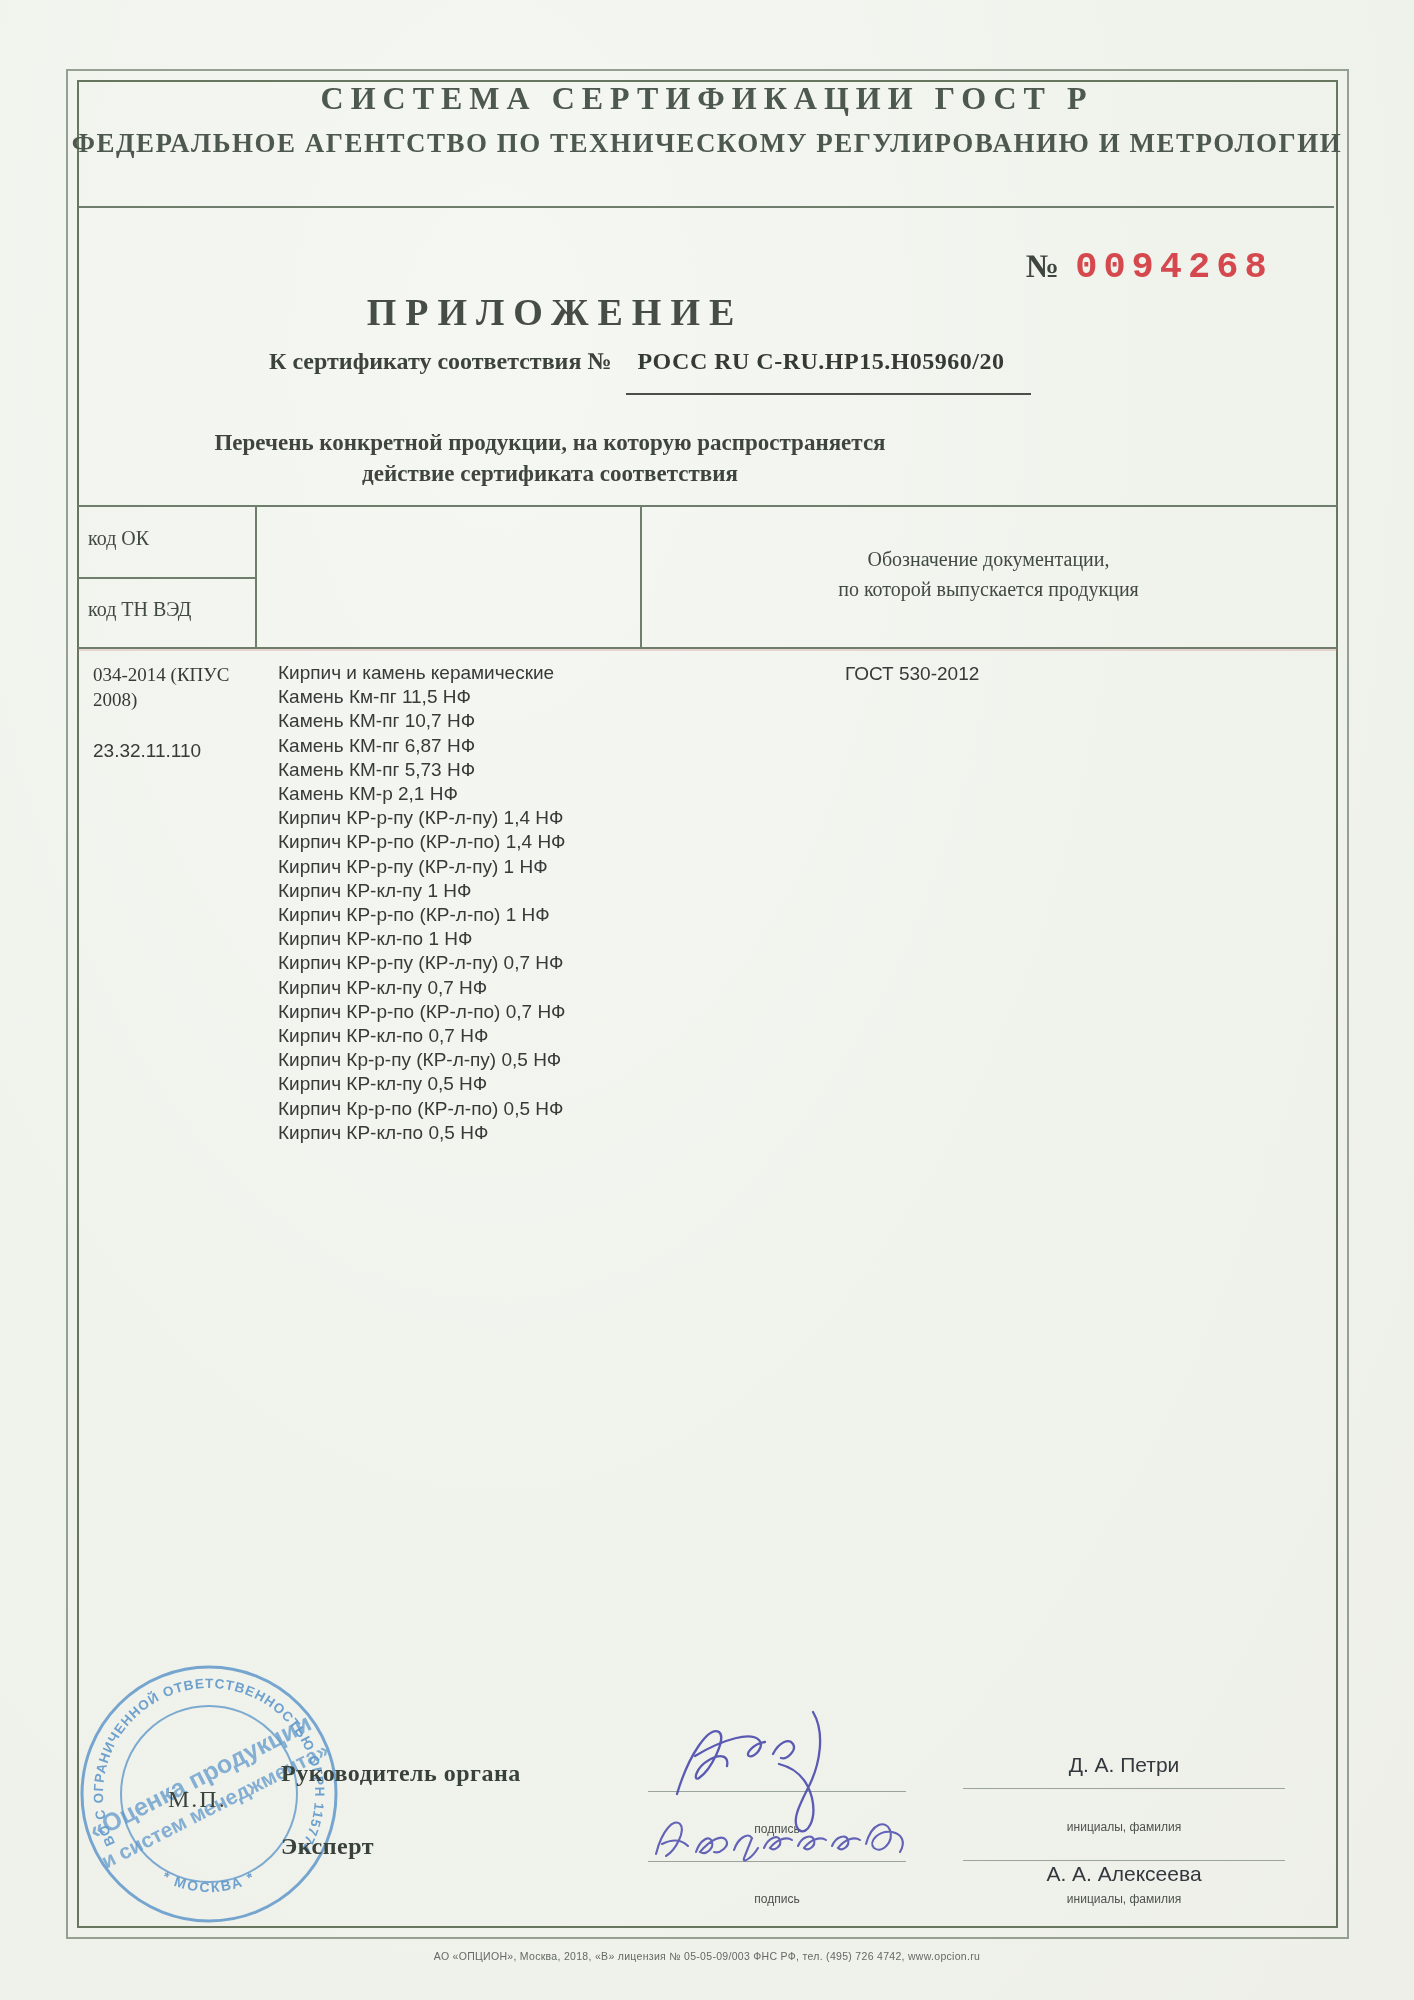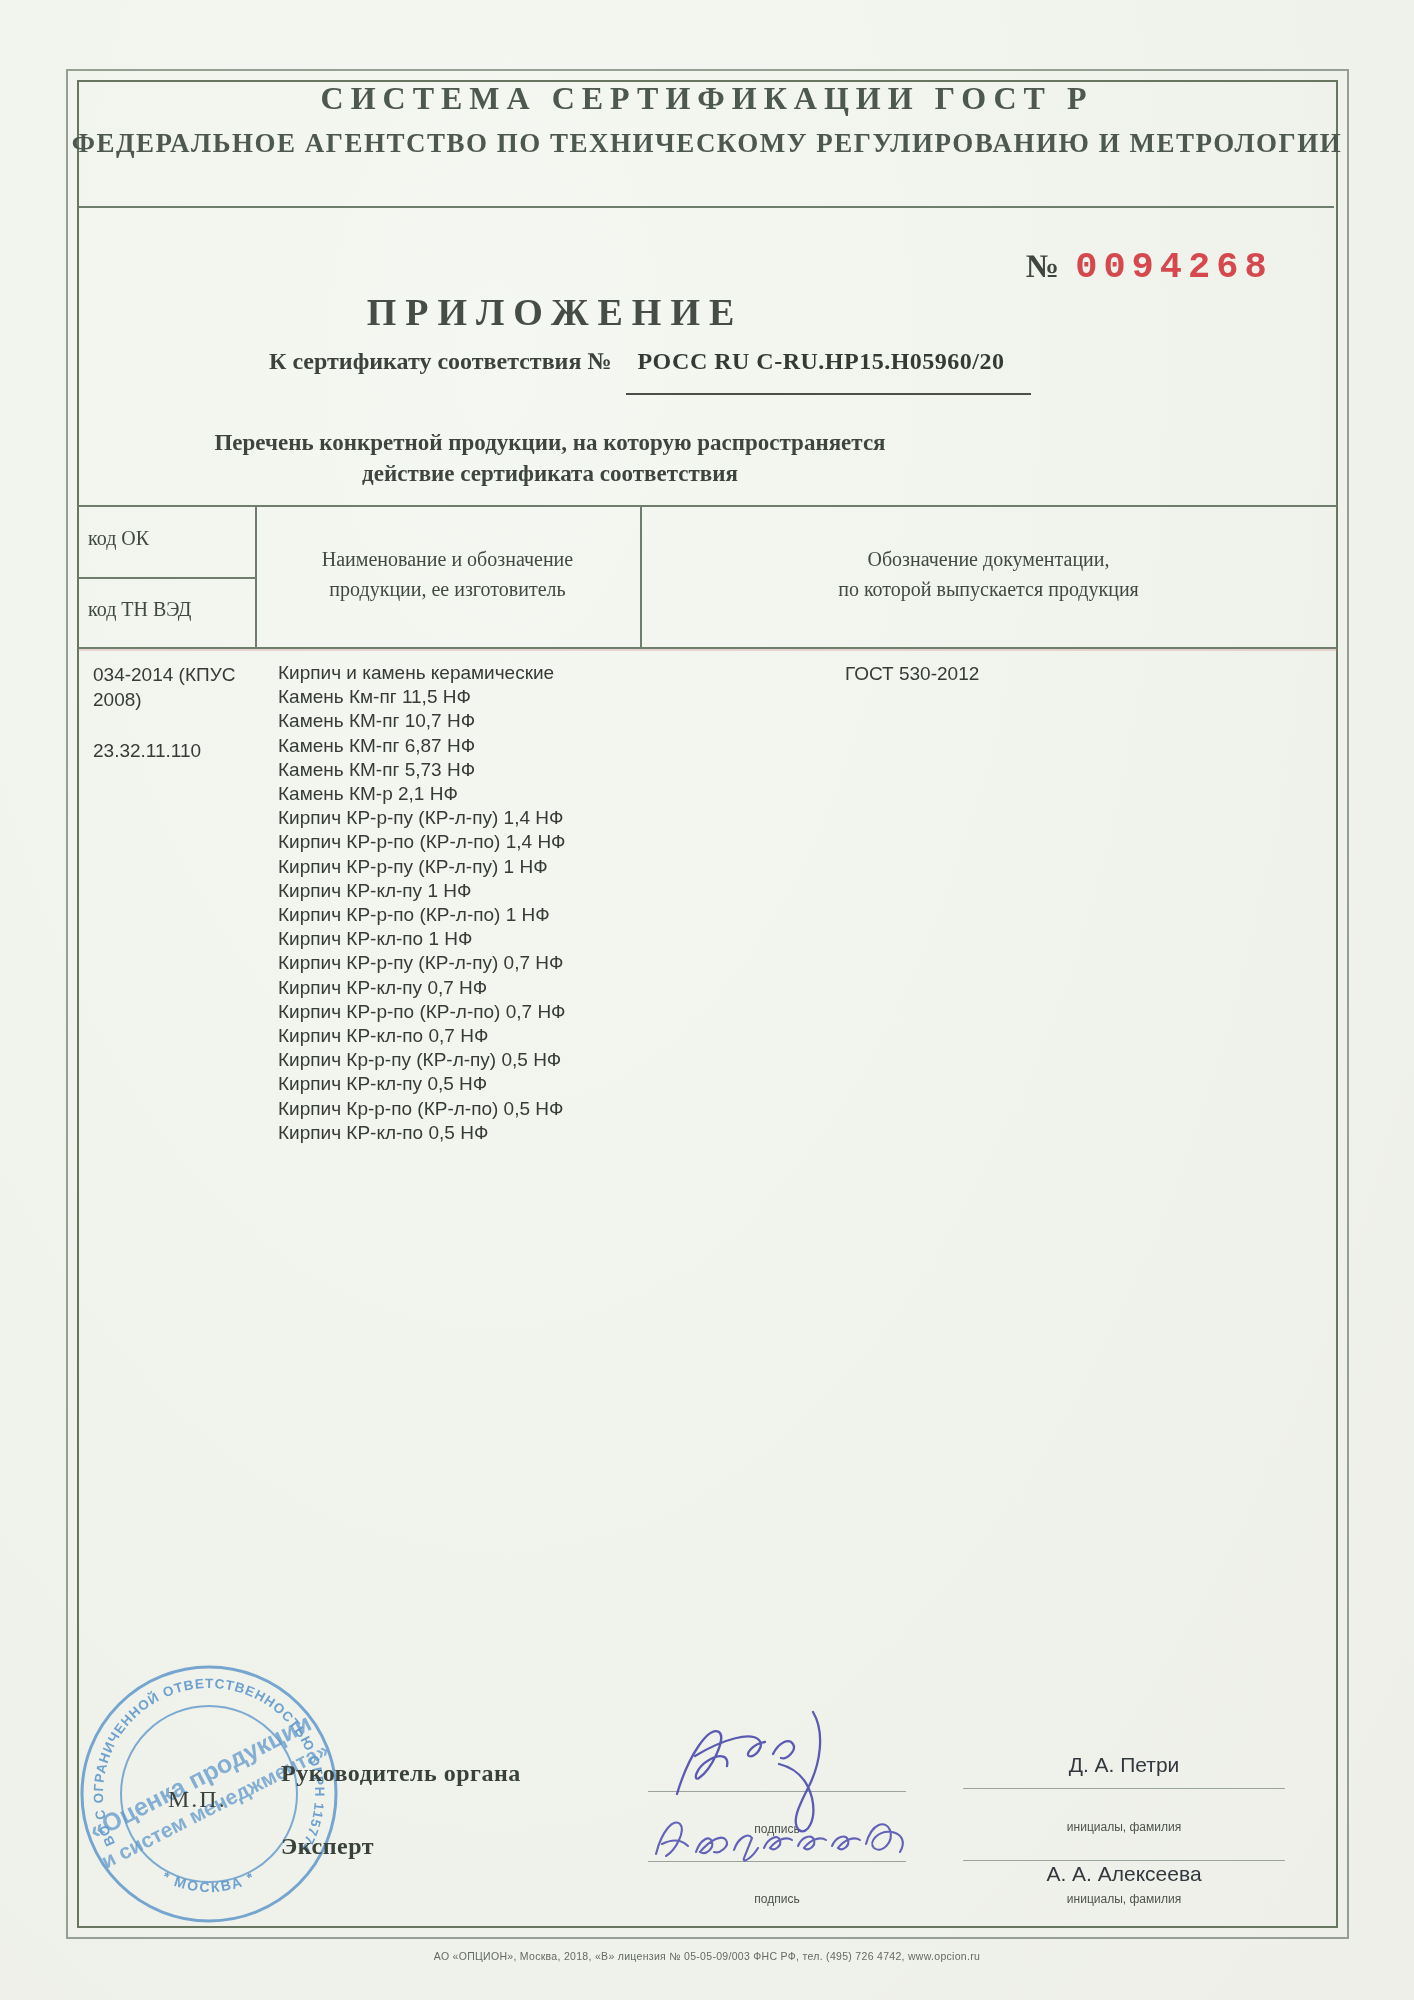--- a/index.html
+++ b/index.html
@@ -53,21 +53,21 @@
   .tdiv-1{left:255px;top:505px;width:2px;height:144px;background:#6f7d6d;}
   .tdiv-2{left:640px;top:505px;width:2px;height:144px;background:#6f7d6d;}
   .tdiv-ok{left:78px;top:577px;width:177px;height:2px;background:#6f7d6d;}
   .th-text{font-size:20px;color:#414a42;}
   .th-ok{left:88px;top:527px;}
   .th-tnved{left:88px;top:598px;}
   .th-col2{left:255px;top:544px;width:385px;text-align:center;line-height:30px;}
   .th-col3{left:640px;top:544px;width:697px;text-align:center;line-height:30px;}
   
   .body-text{font-family:"Liberation Sans", sans-serif;font-size:19px;color:#363b37;}
-  .code-ok{left:93px;top:662px;width:170px;line-height:25px;}
+  .code-ok{left:93px;top:662px;width:170px;line-height:25px;font-family:Liberation Serif, serif;}
   .code-tnved{left:93px;top:740px;}
   .products{left:278px;top:661px;line-height:24.2px;}
   .doc-ref{left:845px;top:663px;}
   
   .role{font-size:24px;font-weight:bold;color:#38413a;letter-spacing:0.5px;}
   .role-head{left:281px;top:1760px;}
   .role-expert{left:281px;top:1833px;}
   .sig-line{height:0;border-bottom:1.5px solid #9aa39c;}
   .sig-line-1{left:648px;top:1791px;width:258px;}
   .sig-line-2{left:648px;top:1861px;width:258px;}
@@ -124,24 +124,20 @@
   </div>
 
   <div class="abs thead-top"></div>
   <div class="abs thead-bottom"></div>
   <div class="abs tdiv-1"></div>
   <div class="abs tdiv-2"></div>
   <div class="abs tdiv-ok"></div>
 
   <div class="abs th-text th-ok">код ОК</div>
   <div class="abs th-text th-tnved">код ТН ВЭД</div>
-  <div class="abs th-text th-col2">
-    <div>Наименование и обозначение</div>
-    <div>продукции, ее изготовитель</div>
-  </div>
   <div class="abs th-text th-col3">
     <div>Обозначение документации,</div>
     <div>по которой выпускается продукция</div>
   </div>
 
   <div class="abs body-text code-ok">034-2014 (КПУС 2008)</div>
   <div class="abs body-text code-tnved">23.32.11.110</div>
   <div class="abs body-text products">
       <div>Кирпич и камень керамические</div>
       <div>Камень Км-пг 11,5 НФ</div>

